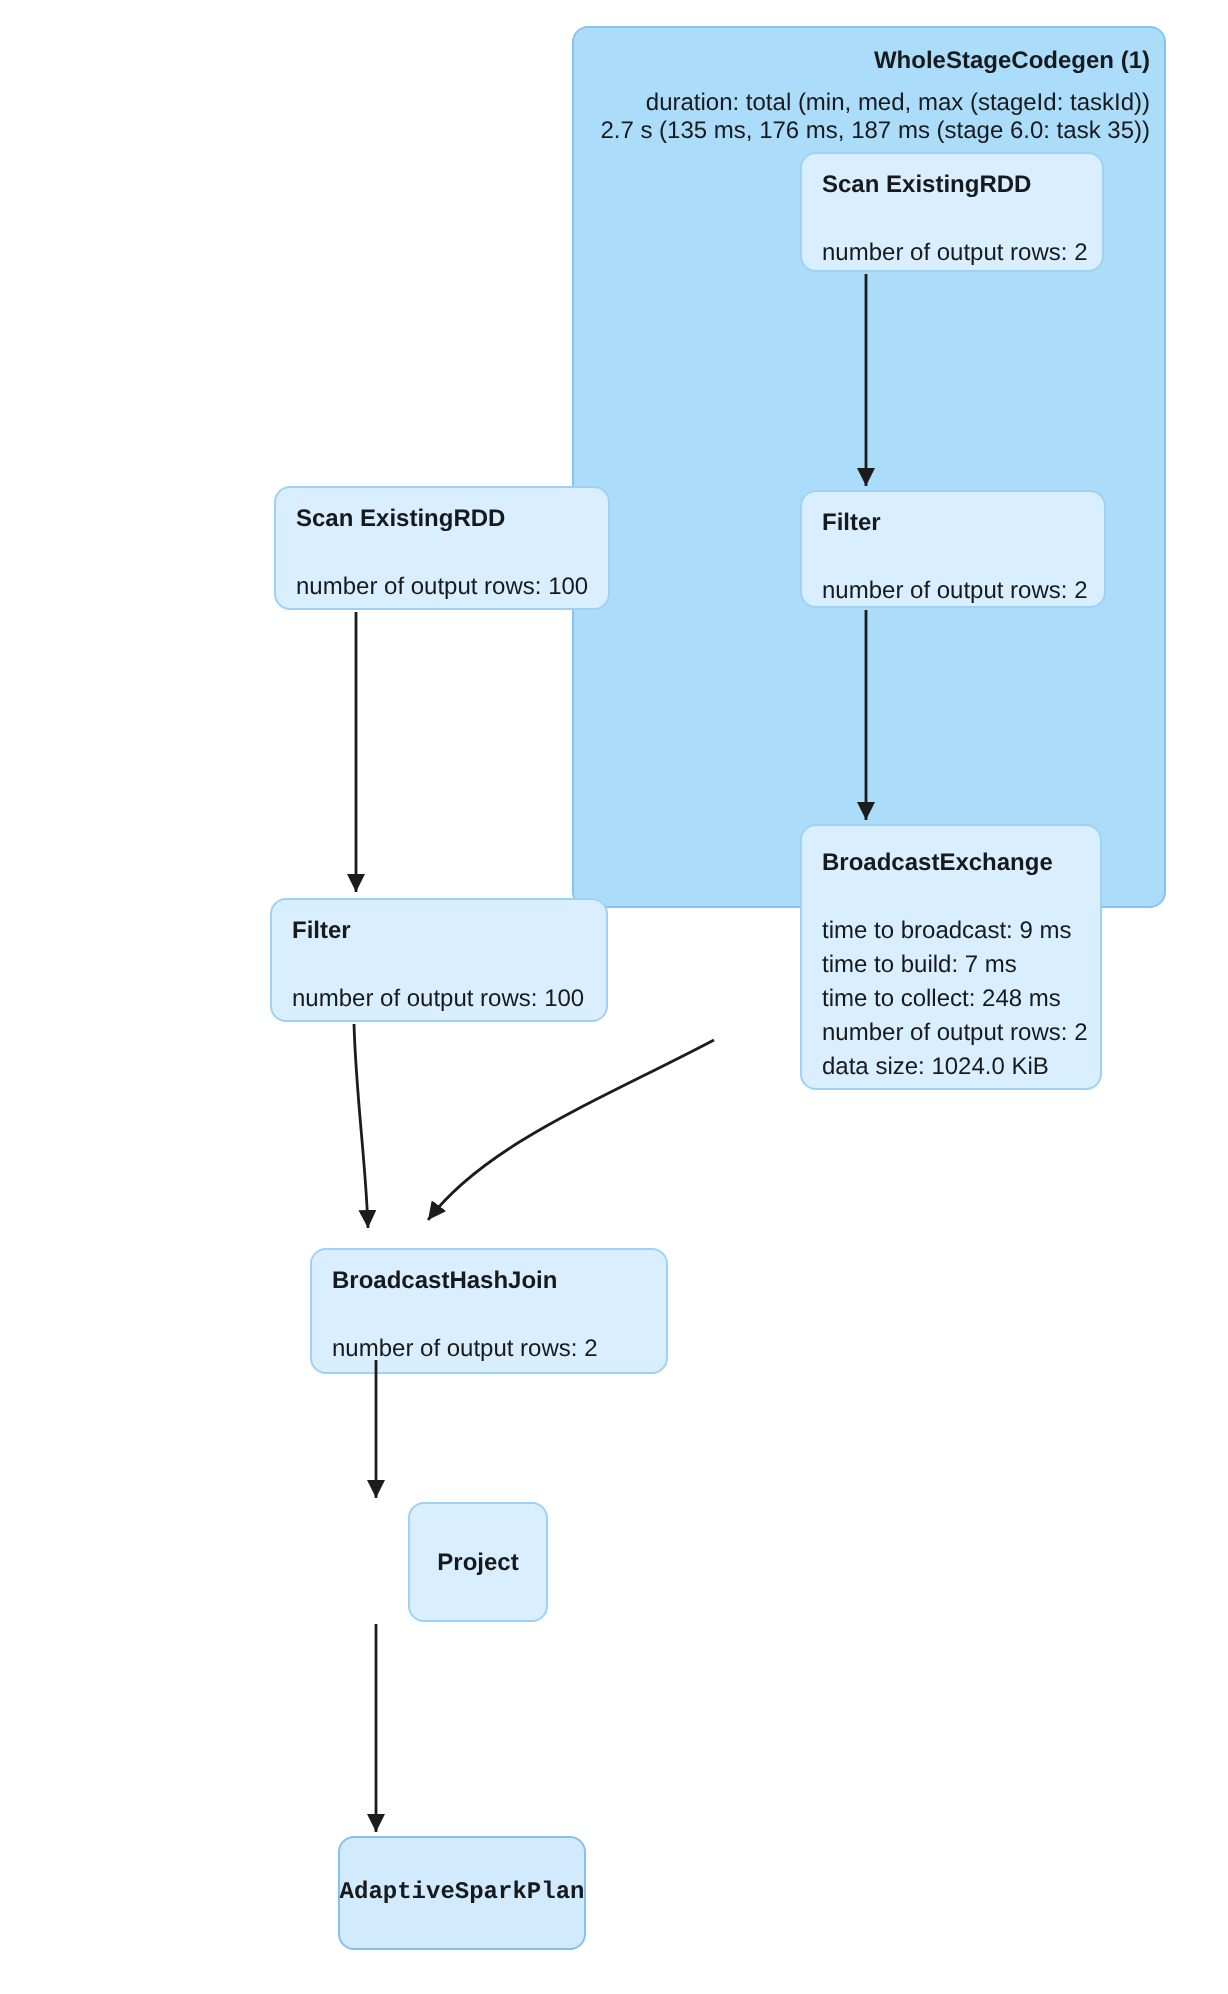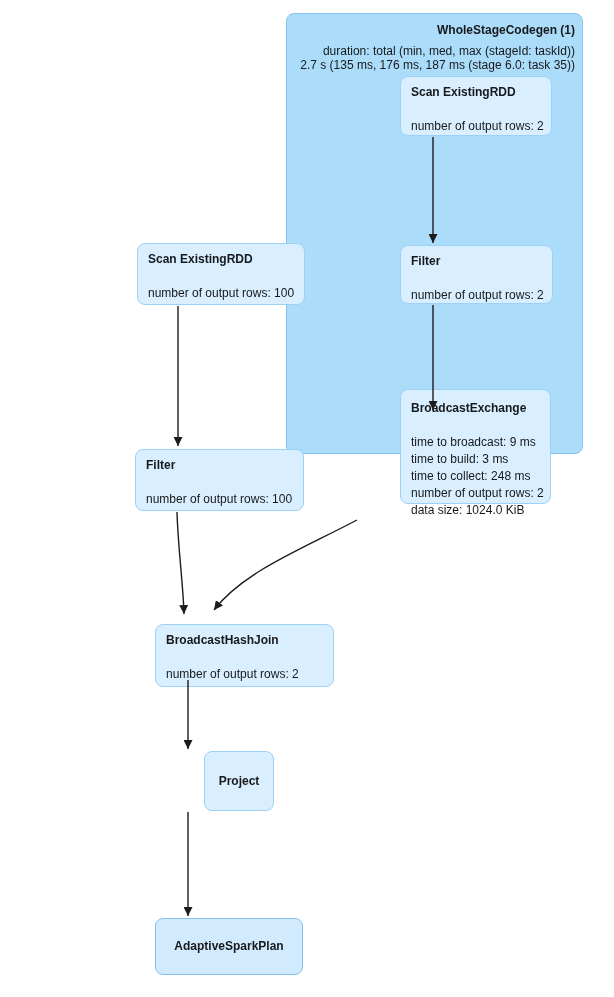--- a/index.html
+++ b/index.html
@@ -102,43 +102,43 @@
     </div>
   </div>
 
   <div class="node" style="left:92px;top:449px;width:169px;height:62px;">
     <div class="node-title">Filter</div>
     <div class="node-metrics">
       <div class="metric">number of output rows: 100</div>
     </div>
   </div>
 
-  <div class="node node--tall" style="left:357px;top:389px;width:151px;height:115px;">
+  <div class="node node--tall" style="left:357px;top:412px;width:151px;height:133px;">
     <div class="node-title">BroadcastExchange</div>
     <div class="node-metrics">
       <div class="metric">time to broadcast: 9 ms</div>
-      <div class="metric">time to build: 3 ms</div>
+      <div class="metric">time to build: 7 ms</div>
       <div class="metric">time to collect: 248 ms</div>
       <div class="metric">number of output rows: 2</div>
       <div class="metric">data size: 1024.0 KiB</div>
     </div>
   </div>
 
   <div class="node" style="left:112px;top:624px;width:179px;height:63px;">
     <div class="node-title">BroadcastHashJoin</div>
     <div class="node-metrics">
       <div class="metric">number of output rows: 2</div>
     </div>
   </div>
 
   <div class="node node--center" style="left:161px;top:751px;width:70px;height:60px;">
     <div class="node-title">Project</div>
   </div>
 
-  <div class="node node--center node--result" style="left:112px;top:918px;width:148px;height:57px;">
+  <div class="node node--center node--result" style="left:126px;top:918px;width:124px;height:57px;font-family:Liberation Mono, monospace;">
     <div class="node-title">AdaptiveSparkPlan</div>
   </div>
 
   <svg class="edges" viewBox="0 0 614 997">
     <defs>
       <marker id="arrow" markerUnits="userSpaceOnUse" markerWidth="9" markerHeight="9" viewBox="0 0 10 10" refX="10" refY="5" orient="auto">
         <path class="arrowhead" d="M0,0 L10,5 L0,10 z"></path>
       </marker>
     </defs>
     <path class="edge" d="M433 137 L433 243" marker-end="url(#arrow)"></path>

